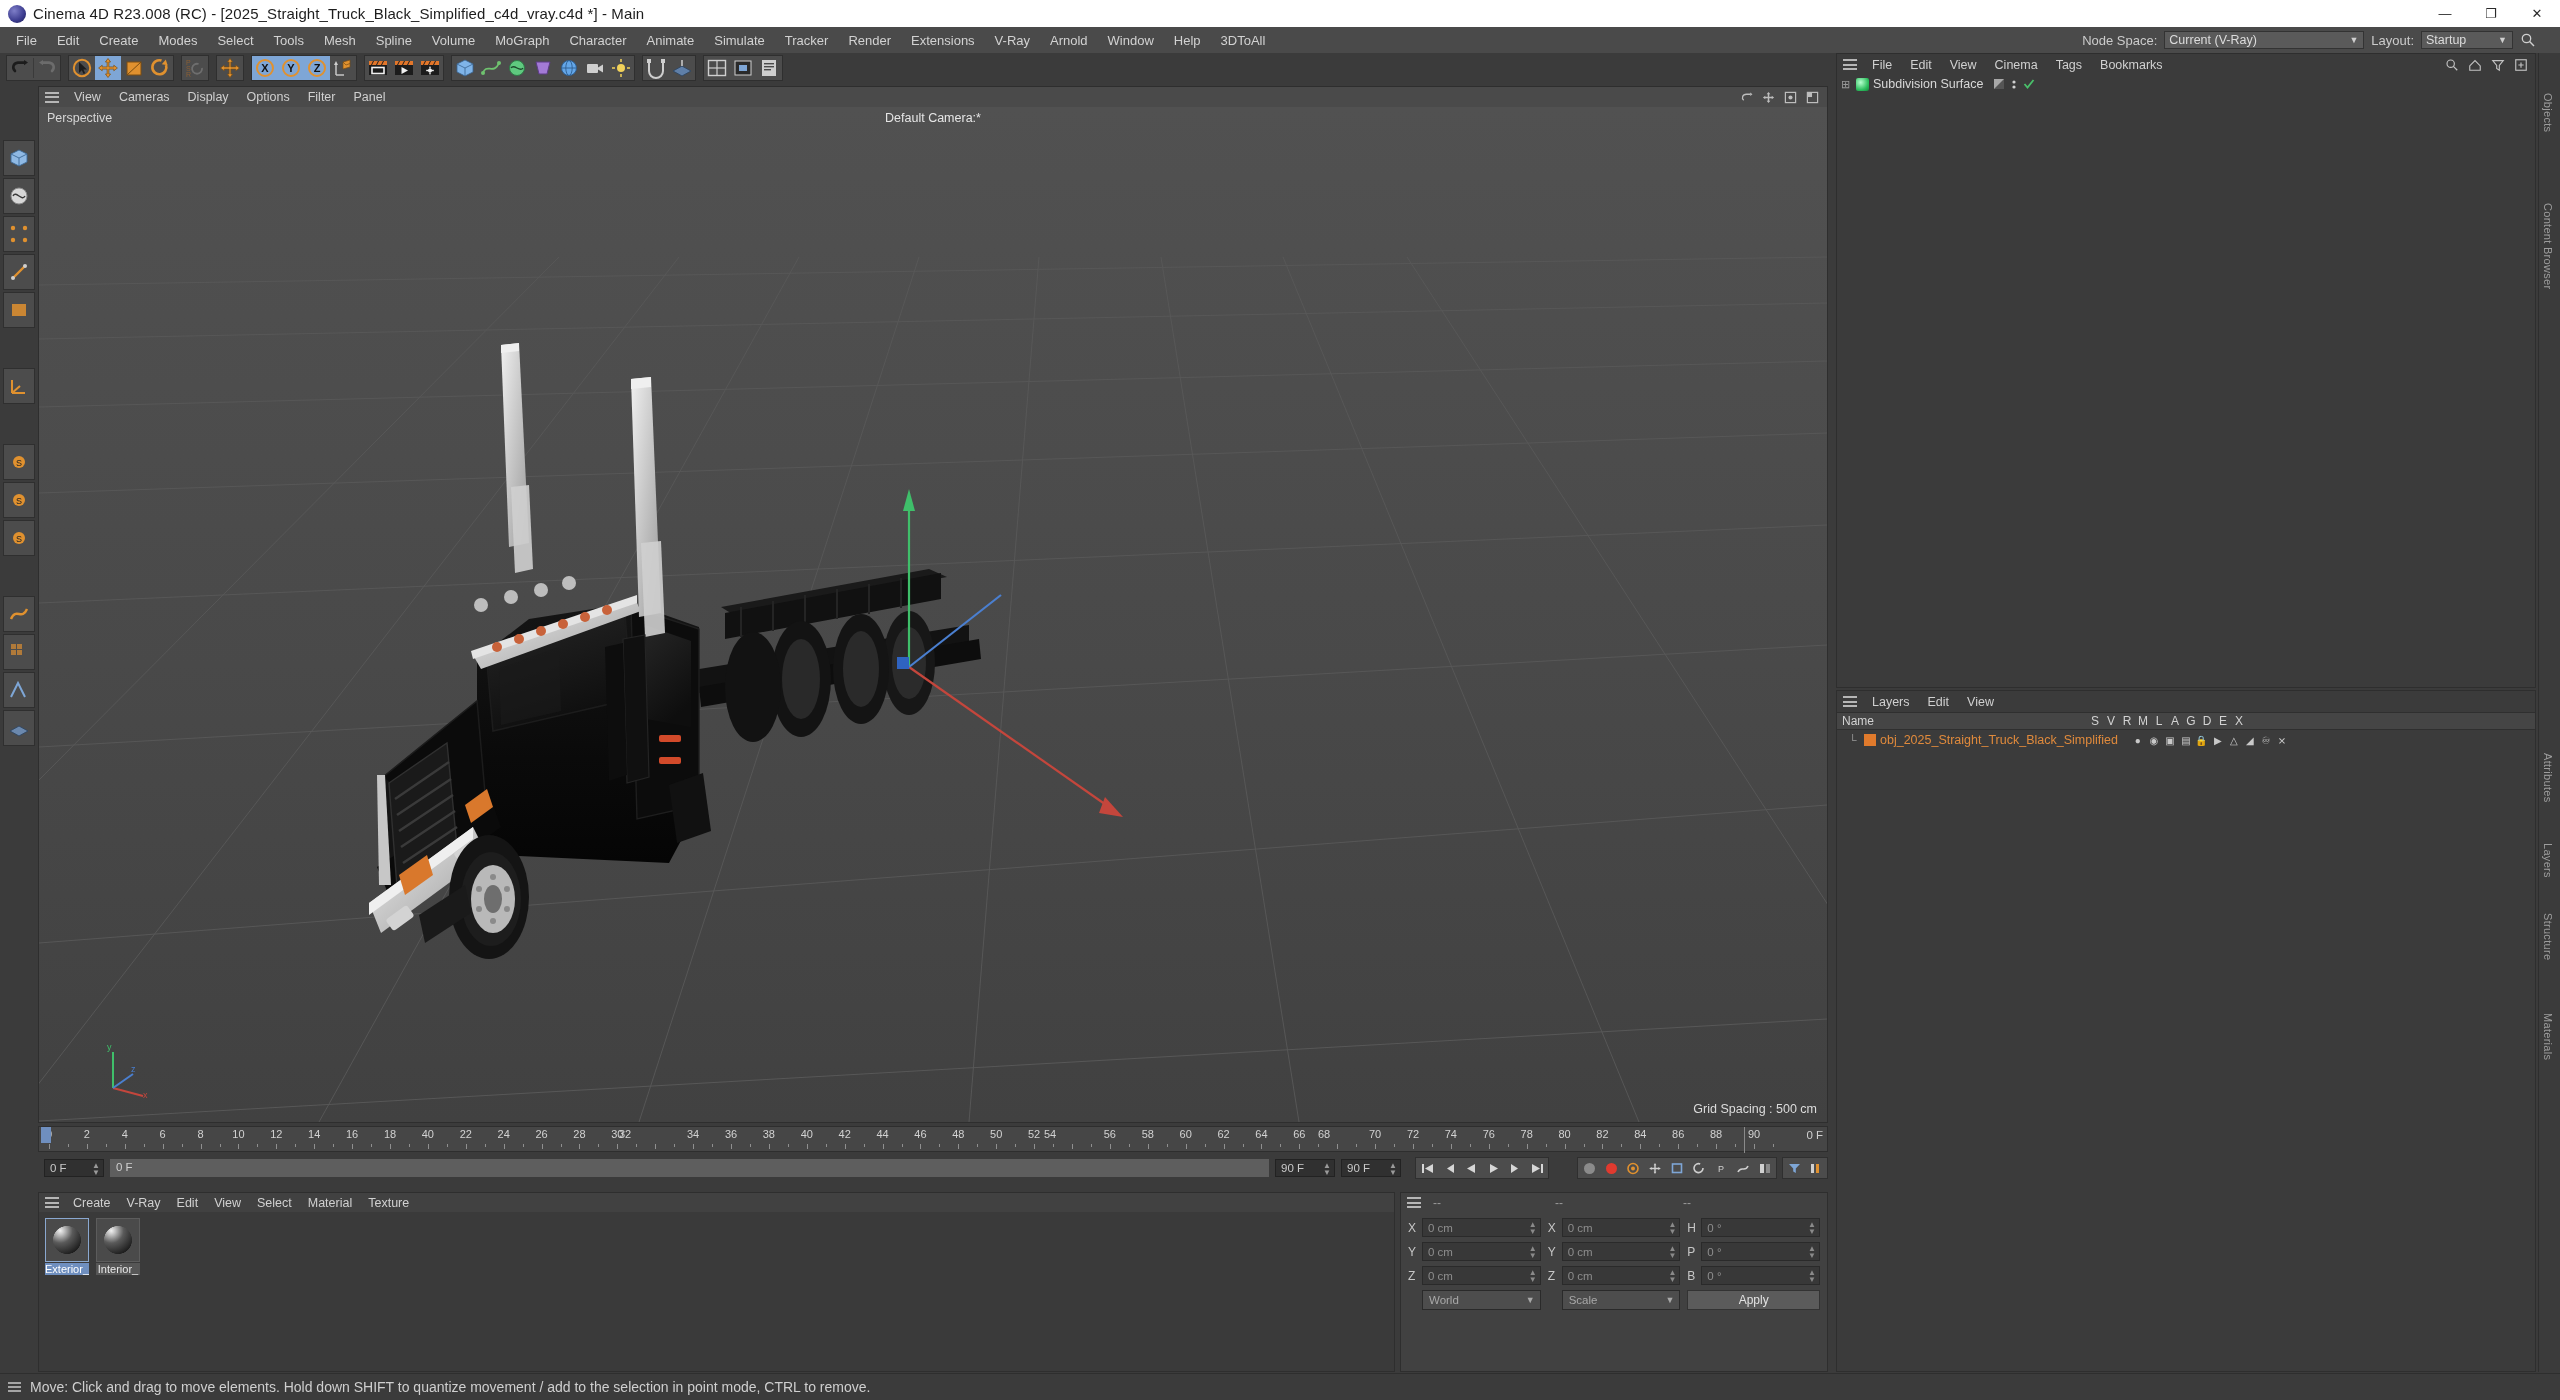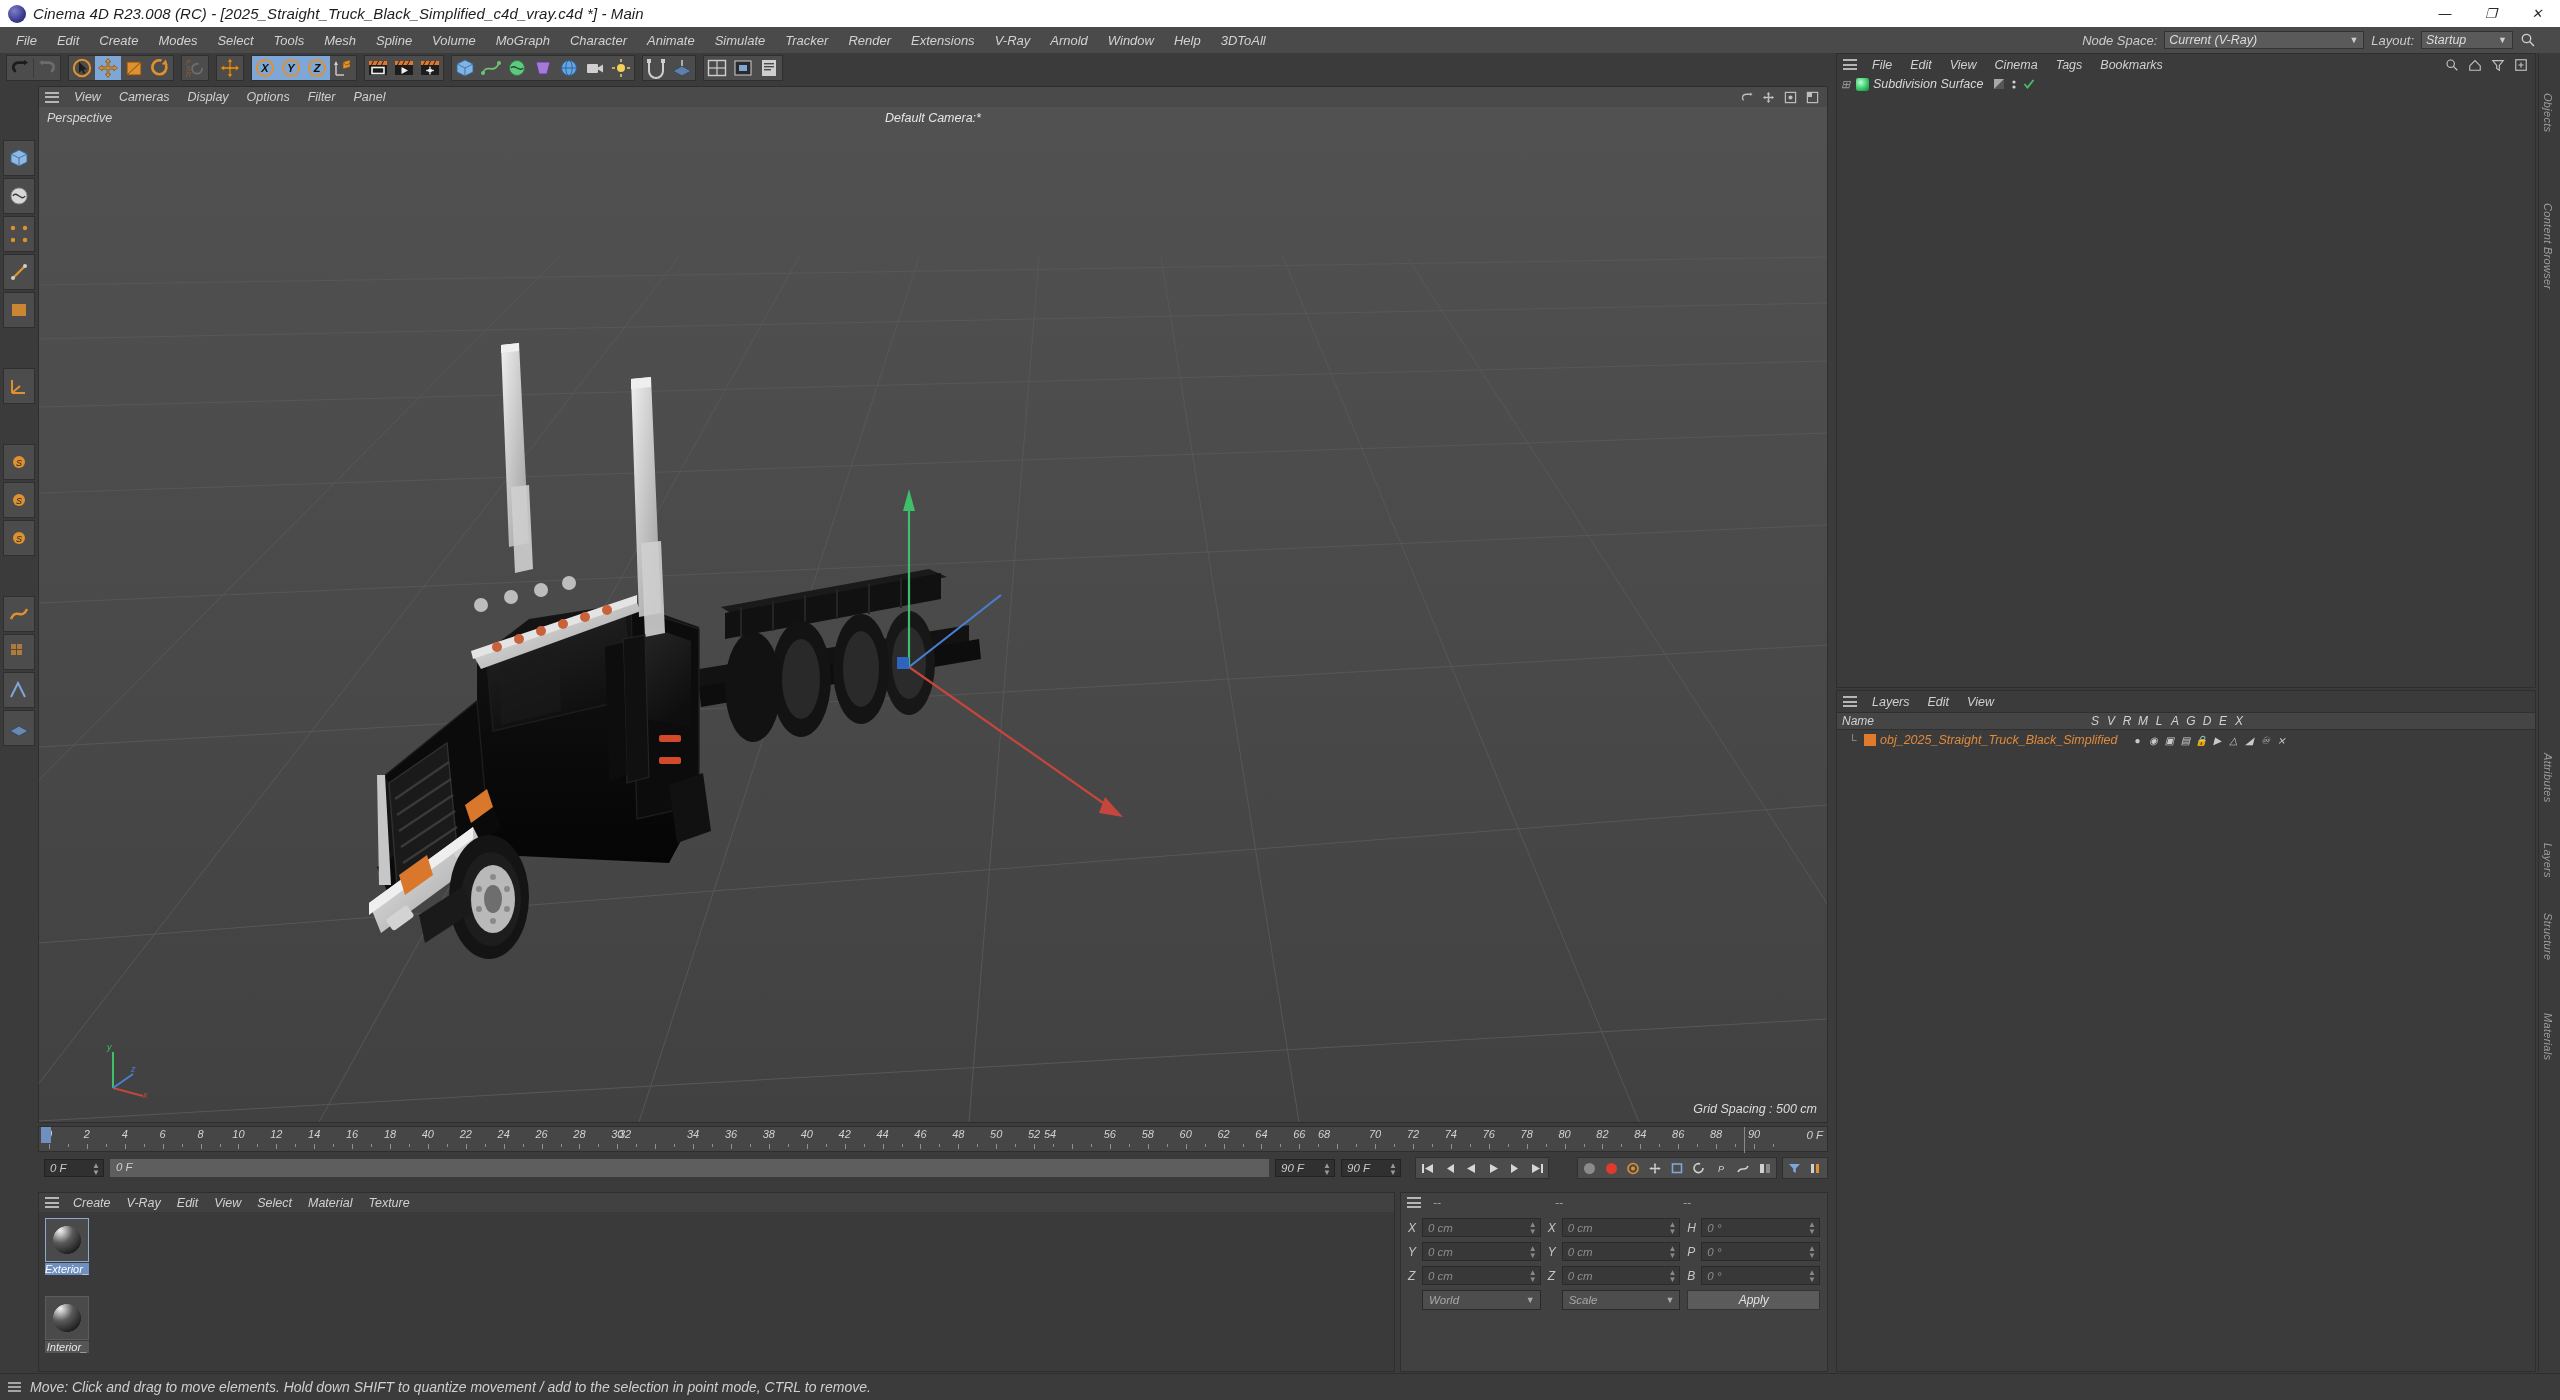--- a/index.html
+++ b/index.html
@@ -1,18 +1,18 @@
 <!DOCTYPE html>
 <html><head>
 <meta charset="utf-8">
 <style>
   * { box-sizing: border-box; margin:0; padding:0; }
   html,body { width:2560px; height:1400px; overflow:hidden; background:#3b3b3b;
     font-family:"Liberation Sans", sans-serif; color:#c8c8c8; -webkit-font-smoothing:antialiased; }
-  #app { position:relative; width:2560px; height:1400px; background:#3b3b3b;font-style:italic; }
+  #app { position:relative; width:2560px; height:1400px; background:#3b3b3b; }
 
   
   .titlebar { position:absolute; left:0; top:0; width:2560px; height:27px;
     background:#ffffff; display:flex; align-items:center; }
   .tb-icon { width:18px; height:18px; margin-left:8px; margin-right:7px; border-radius:50%;
     background:radial-gradient(circle at 35% 32%, #7e7ec8 0%, #3b3b8e 60%, #1b1b4a 100%); }
   .tb-title { font-size:15px; color:#1d1d1d; letter-spacing:.1px; white-space:nowrap; }
   .tb-btns { margin-left:auto; display:flex; height:27px; }
   .tb-btn { width:46px; height:27px; display:flex; align-items:center; justify-content:center;
     color:#2a2a2a; font-size:13px; }
@@ -84,21 +84,21 @@
   .pb-btn { width:22px; height:20px; display:flex; align-items:center; justify-content:center; }
   .pb-btn.rec { background:#4c4c4c; }
   .dot-red { width:11px; height:11px; border-radius:50%; background:#e03a2f; }
   .dot-grey { width:11px; height:11px; border-radius:50%; background:#8b8b8b; }
 
   
   .matman { position:absolute; left:38px; top:1192px; width:1357px; height:180px;
     background:#414141; border:1px solid #2e2e2e; }
   .mm-menu { height:19px; display:flex; align-items:center; padding-left:6px; background:#414141; }
   .mm-menu .mmi { font-size:12.5px; color:#d0d0d0; padding:1px 8px; }
-  .mm-body { position:absolute; left:0; top:19px; right:0; bottom:0; background:#3a3a3a; padding:6px; display:flex; gap:21px;flex-direction:column; }
+  .mm-body { position:absolute; left:0; top:19px; right:0; bottom:0; background:#3a3a3a; padding:6px; display:flex; gap:7px; }
   .mat { width:44px; }
   .mat-thumb { width:44px; height:44px; border:1px solid #5c5c5c;
     background:
       radial-gradient(circle at 34% 28%, #f2f2f2 0%, #bdbdbd 11%, #5a5a5a 30%, #1b1b1b 62%, #0d0d0d 100%);
     position:relative; }
   .mat-thumb::after { content:""; position:absolute; inset:0;
     background:radial-gradient(circle at 50% 50%, rgba(0,0,0,0) 46%, #4a4a4a 48%); }
   .mat-name { margin-top:1px; font-size:11px; text-align:center; color:#e8e8e8;
     background:#565656; overflow:hidden; white-space:nowrap; }
   .mat.sel .mat-name { background:#6f8fbf; color:#fff; }

